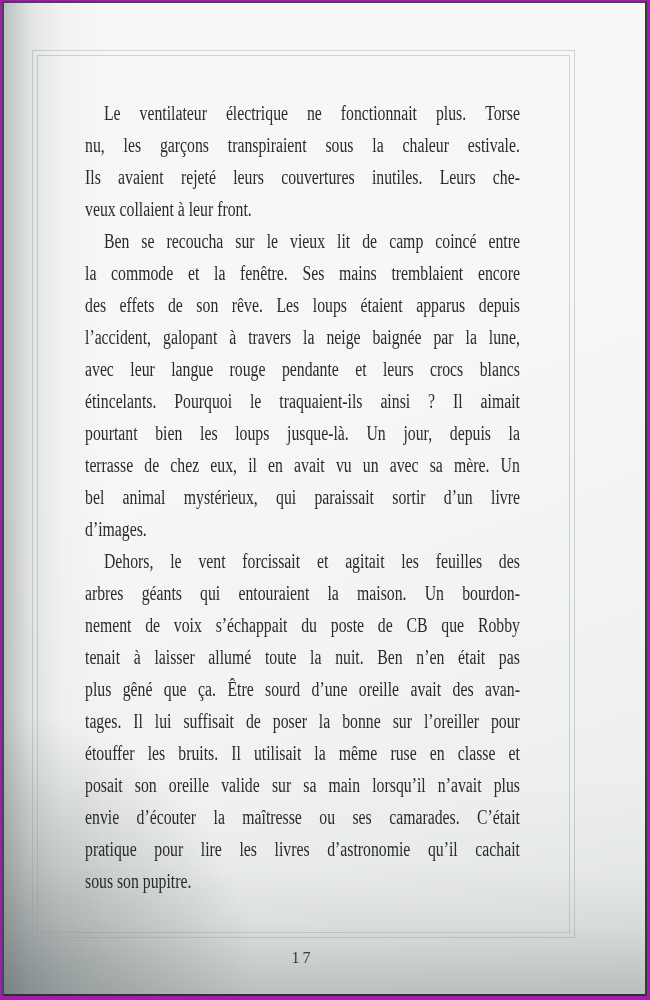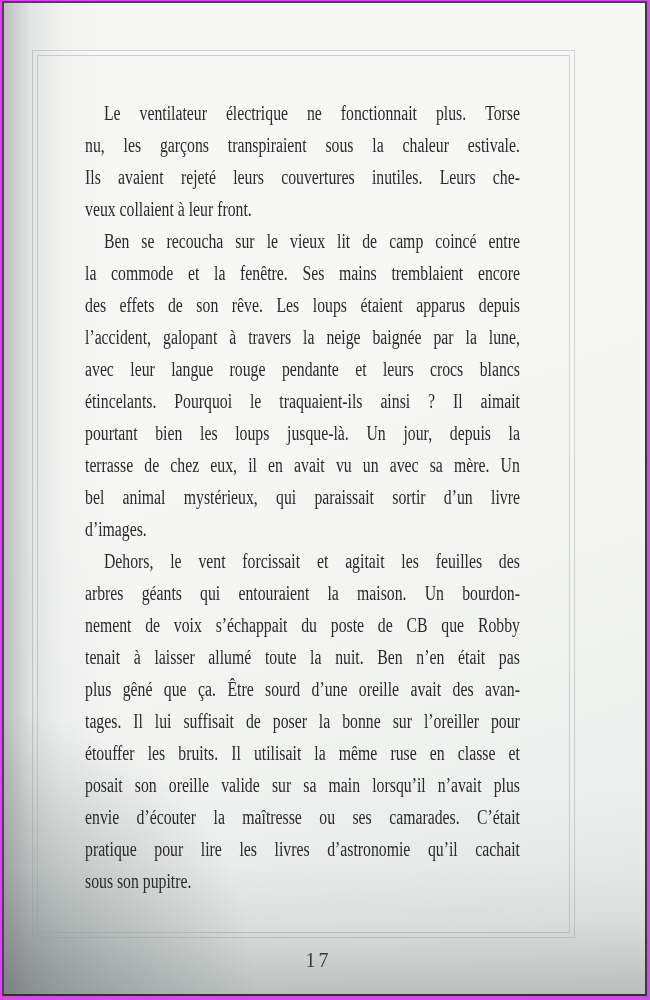--- a/index.html
+++ b/index.html
@@ -4,21 +4,21 @@
 <style>
   html,body{margin:0;padding:0;}
   body{
     width:650px;height:1000px;
     background:#ffffff;
     font-family:"Liberation Serif","DejaVu Serif",serif;
     overflow:hidden;
   }
   .canvas{
     position:relative;width:650px;height:1000px;
-    background:#d946ef;overflow:hidden;
+    background:#a21caf;overflow:hidden;
   }
   
   .scan-border{
     position:absolute;left:2px;top:1px;right:3px;bottom:4px;
     border:2px solid #43484a;
     border-bottom-color:#2b3031;
     border-right-color:#363b3c;
     pointer-events:none;
   }
   
@@ -42,22 +42,22 @@
     font-size:20px;color:#2a2b2a;
   }
   .line{
     display:flex;justify-content:space-between;
     height:32px;line-height:32px;white-space:pre;
   }
   .line.first{padding-left:24px;}
   .line.last{display:block;}
 
   .page-number{
-    position:absolute;left:44px;top:946px;width:541px;
-    text-align:center;font-size:20px;letter-spacing:3px;color:#3b3d3d;
+    position:absolute;left:28px;top:946px;width:541px;
+    text-align:center;font-size:16px;letter-spacing:3px;color:#3b3d3d;
   }
 </style>
 </head>
 <body>
 
 <div class="canvas">
   <div class="page">
     <div class="frame outer"></div>
     <div class="frame inner"></div>
 

